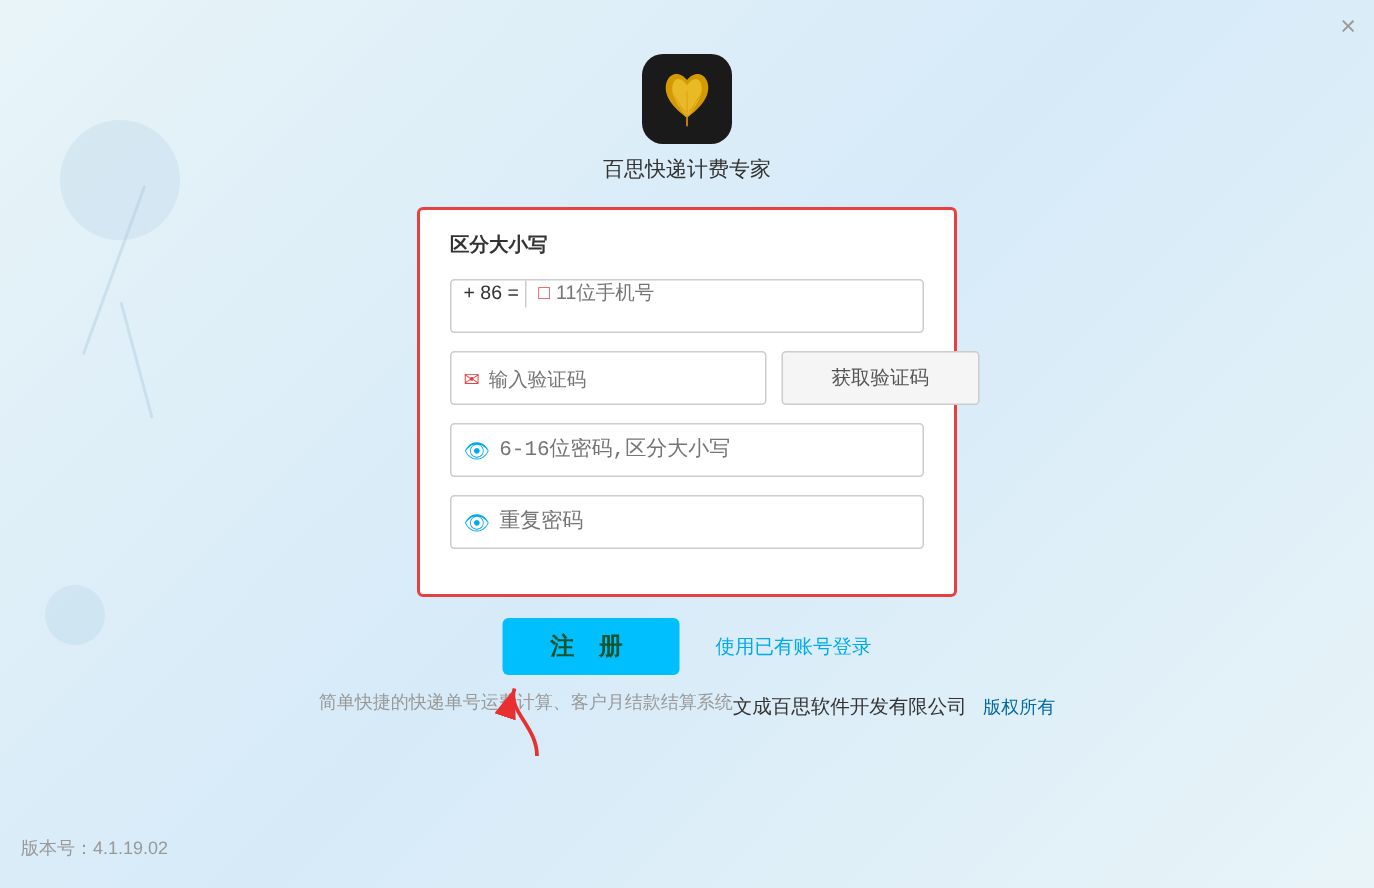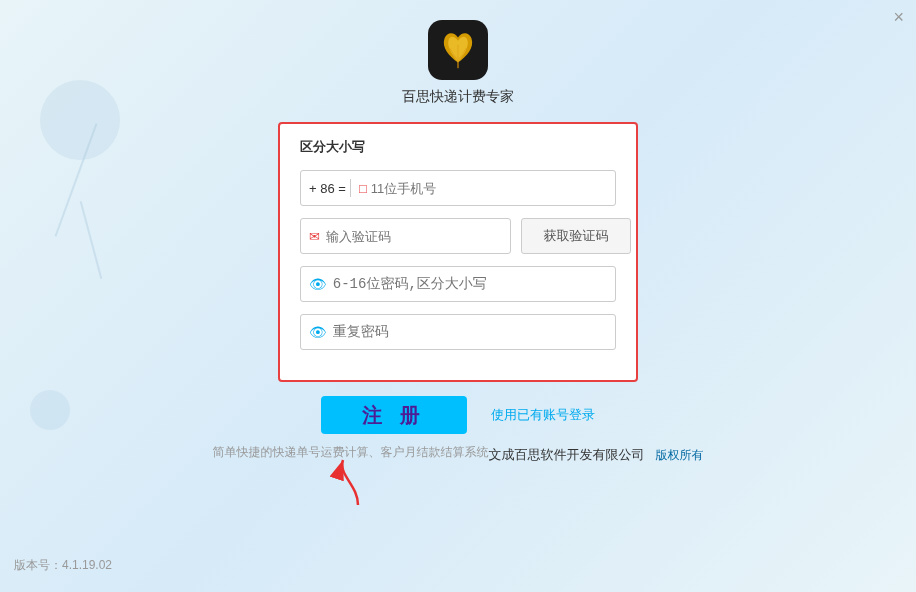--- a/index.html
+++ b/index.html
@@ -57,20 +57,21 @@
       border: none;
       line-height: 1;
     }
 
     
     .main-container {
       display: flex;
       flex-direction: column;
       align-items: center;
       padding-top: 20px;
+      margin-top: 16px;
     }
 
     
     .app-icon-wrapper {
       width: 60px;
       height: 60px;
       background: #1a1a1a;
       border-radius: 14px;
       display: flex;
       align-items: center;
@@ -104,21 +105,21 @@
       margin-bottom: 14px;
       font-weight: bold;
     }
 
     .form-row {
       margin-bottom: 12px;
     }
 
     .phone-row {
       display: flex;
-      align-items: center;
+      align-items: flex-start;
       border: 1px solid #ccc;
       border-radius: 3px;
       height: 36px;
       padding: 0 8px;
       background: #fff;
     }
     .phone-prefix {
       font-size: 13px;
       color: #333;
       white-space: nowrap;
@@ -167,21 +168,21 @@
     }
     .input-fake {
       flex: 1;
       font-size: 13px;
       color: #aaa;
       background: transparent;
       border: none;
       outline: none;
     }
     .get-code-btn {
-      width: 110px;
+      width: 132px;
       height: 36px;
       border: 1px solid #ccc;
       border-radius: 3px;
       background: #f5f5f5;
       font-size: 13px;
       color: #555;
       cursor: pointer;
       display: flex;
       align-items: center;
       justify-content: center;
@@ -216,27 +217,27 @@
     .btn-area {
       display: flex;
       align-items: center;
       justify-content: center;
       gap: 24px;
       margin-top: 14px;
       position: relative;
     }
 
     .register-btn {
-      width: 146px;
+      width: 118px;
       height: 38px;
       background: #00bfff;
       border: none;
       border-radius: 4px;
-      color: #4c1d95;
-      font-size: 20px;
+      color: #14532d;
+      font-size: 16px;
       font-weight: bold;
       cursor: pointer;
       letter-spacing: 6px;
       position: relative;
       z-index: 2;
     }
 
     .login-link {
       font-size: 13px;
       color: #00aaee;

